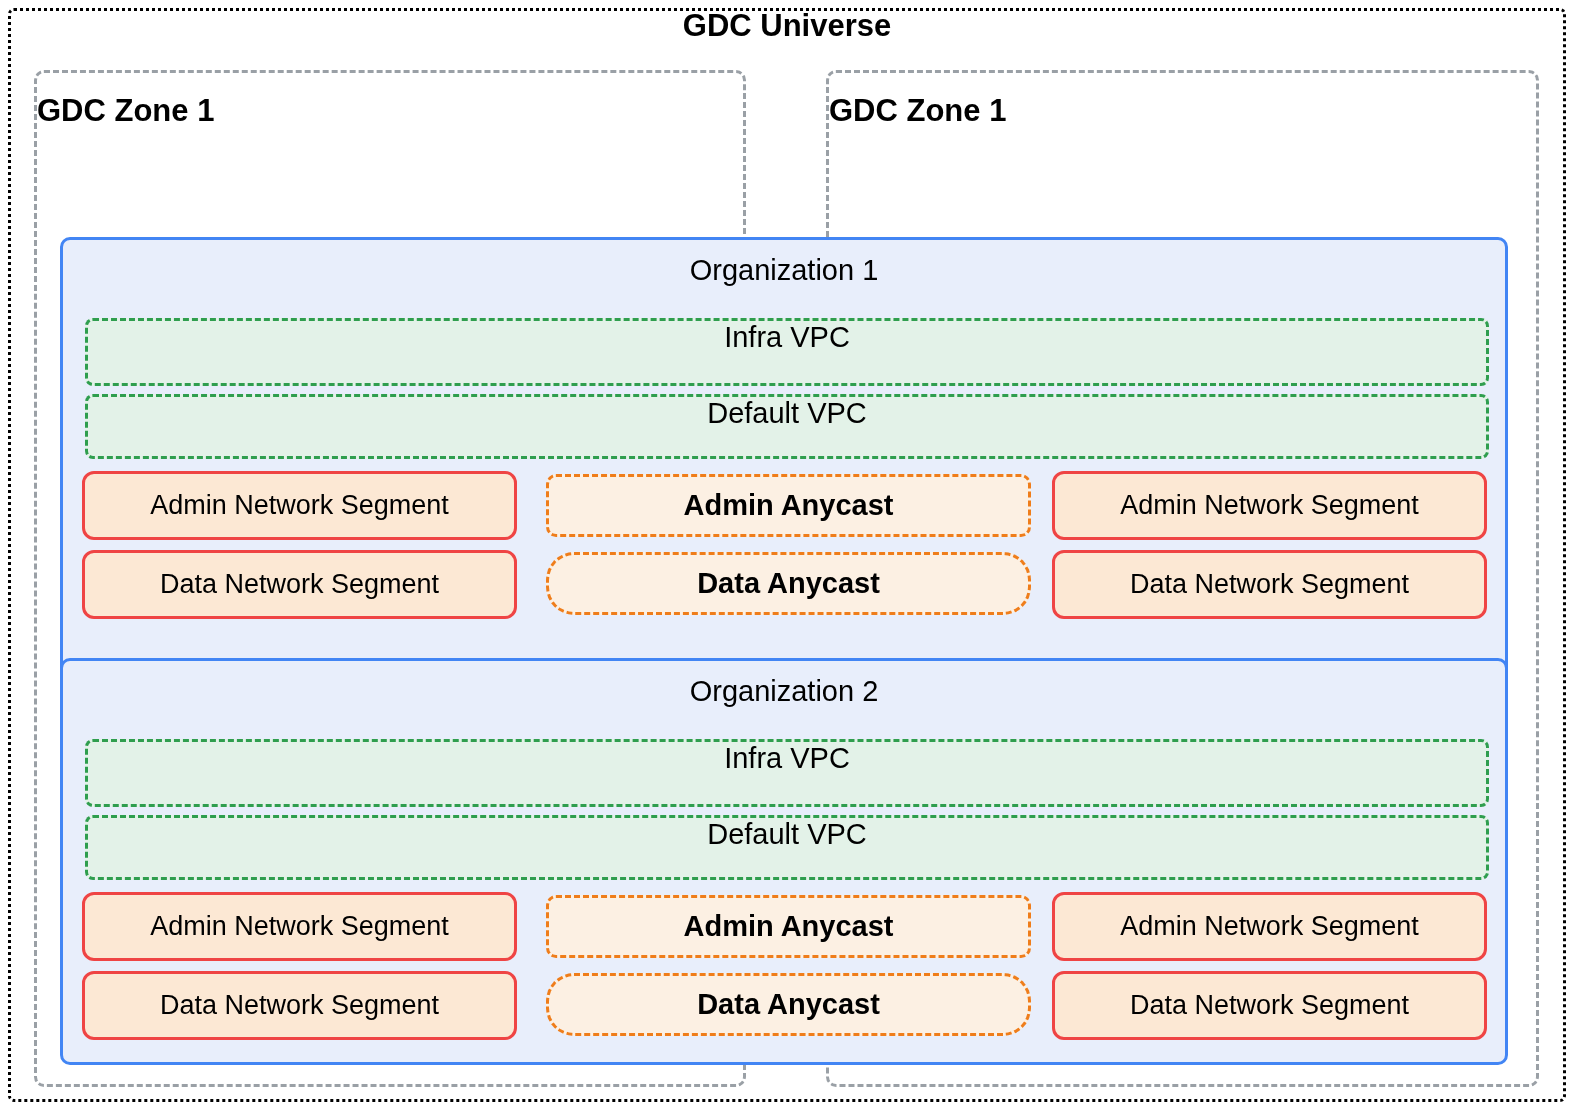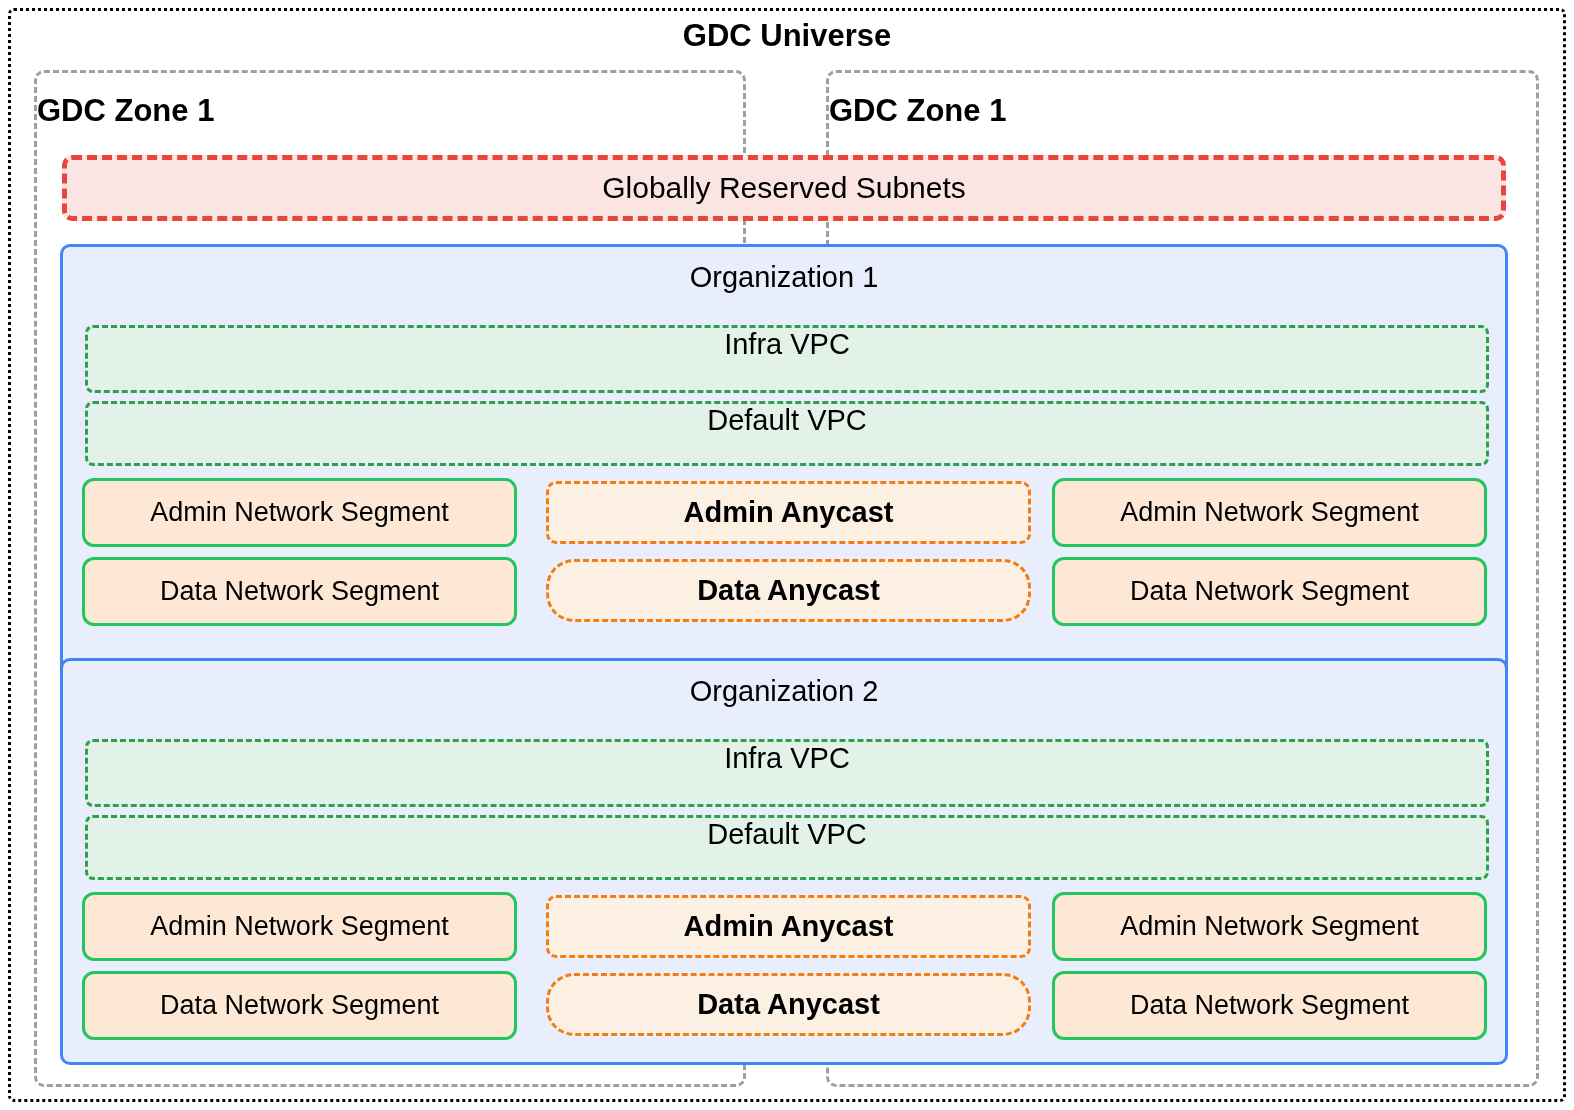--- a/index.html
+++ b/index.html
@@ -18,21 +18,21 @@
   }
   .abs { position: absolute; box-sizing: border-box; }
 
   
   .universe {
     left: 8px; top: 8px; width: 1558px; height: 1094px;
     border: 3px dotted #000000;
     border-radius: 6px;
   }
   .universe-title {
-    left: 0; top: 18px; width: 1574px;
+    left: 0; top: 8px; width: 1574px;
     text-align: center;
     font-size: 31px;
     font-weight: bold;
   }
 
   
   .zone {
     border: 3px dashed #9aa0a6;
     border-radius: 10px;
     background: transparent;
@@ -55,21 +55,21 @@
     font-size: 30px;
   }
 
   
   .org {
     left: 60px; width: 1448px;
     border: 3px solid #4285f4;
     border-radius: 10px;
     background: #e8eefb;
   }
-  .org1 { top: 244px; height: 480px; }
+  .org1 { top: 237px; height: 480px; }
   .org2 { top: 658px; height: 407px; }
   .org-title {
     position: absolute; left: 0; top: 14px; width: 100%;
     text-align: center;
     font-size: 29px;
   }
 
   
   .vpc {
     position: absolute; box-sizing: border-box;
@@ -80,21 +80,21 @@
     display: flex; align-items: flex-start; justify-content: center;
     font-size: 29px;
   }
   .vpc-infra   { top: 78px;  height: 68px; }
   .vpc-default { top: 154px; height: 65px; }
 
   
   .segment {
     position: absolute; box-sizing: border-box;
     width: 435px; height: 69px;
-    border: 3px solid #22c55e;
+    border: 3px solid #ef4444;
     border-radius: 12px;
     background: #fce8d4;
     display: flex; align-items: center; justify-content: center;
     font-size: 27px;
   }
   .anycast {
     position: absolute; box-sizing: border-box;
     width: 485px; height: 63px;
     border: 3px dashed #ef7d1a;
     border-radius: 10px;
@@ -118,23 +118,20 @@
   <div class="abs universe"></div>
   <div class="abs universe-title">GDC Universe</div>
 
   <div class="abs zone zone1">
     <div class="zone-title">GDC Zone 1</div>
   </div>
   <div class="abs zone zone2">
     <div class="zone-title">GDC Zone 1</div>
   </div>
 
-  <div class="abs reserved">
-    <span>Globally Reserved Subnets</span>
-  </div>
 
   <div class="abs org org1">
     <div class="org-title">Organization 1</div>
 
     <div class="vpc vpc-infra">
       <span>Infra VPC</span>
     </div>
     <div class="vpc vpc-default">
       <span>Default VPC</span>
     </div>

